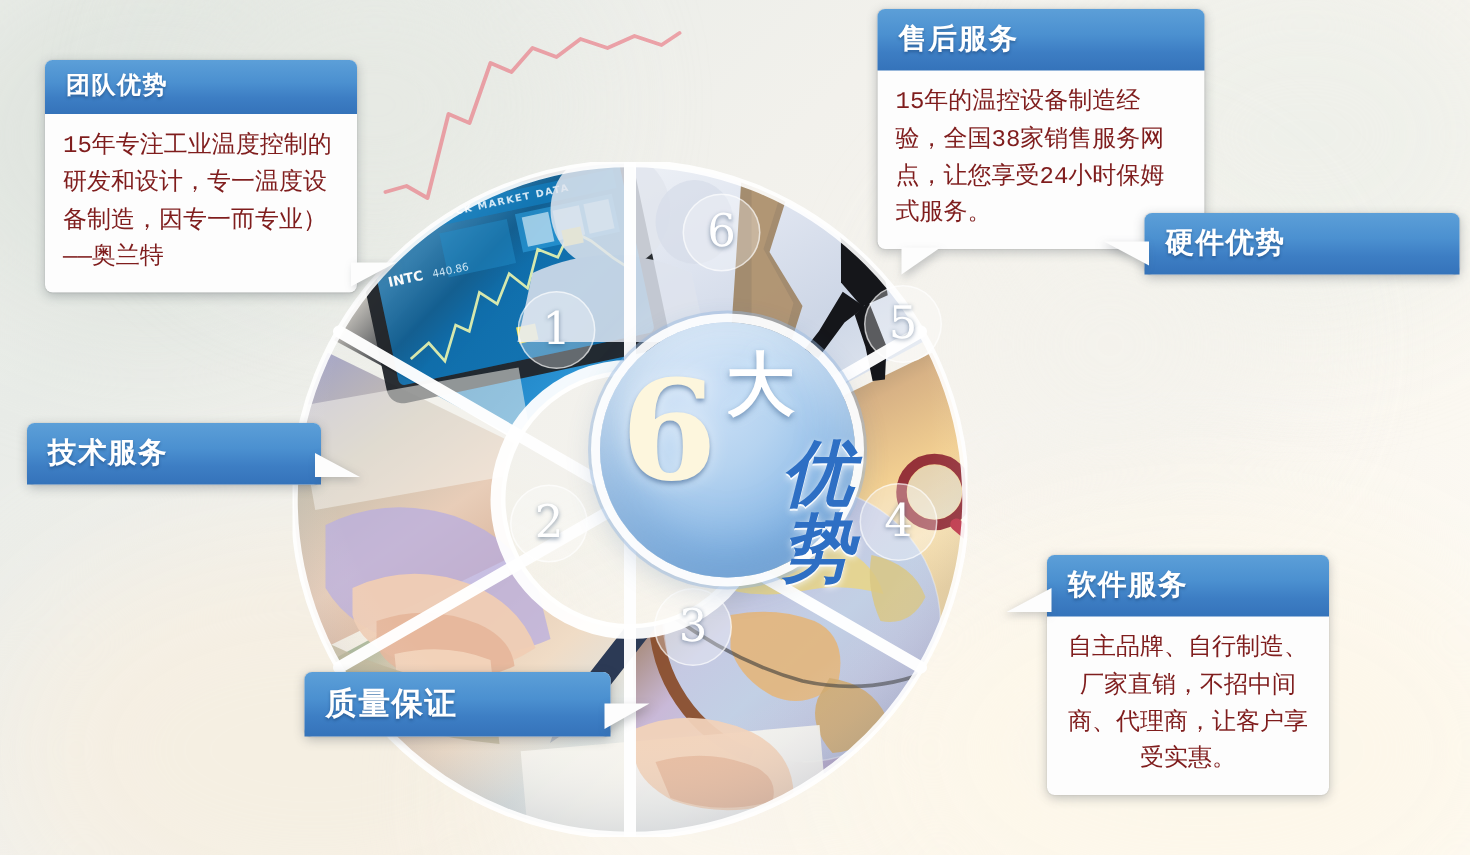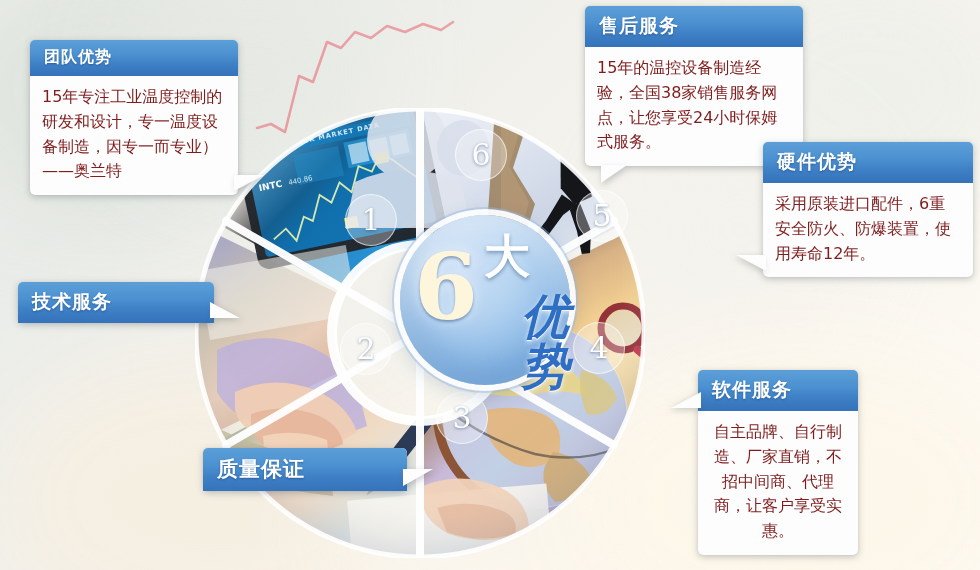--- a/index.html
+++ b/index.html
@@ -77,20 +77,21 @@
     text-shadow:0 1px 3px rgba(30,60,95,.5);
     z-index:38;
   }
 
   
   .card {
     position:absolute; z-index:60;
     background:#fdfdfd;
     border-radius:5px;
     box-shadow:0 2px 7px rgba(60,70,80,.30), 0 0 1px rgba(0,0,0,.18);
+    font-family:Liberation Mono, monospace;
   }
   .card-hd {
     background:linear-gradient(to bottom,#5c9fd8 0%,#4b90d0 42%,#3d7ec4 70%,#3573ba 100%);
     color:#fff;
     font-size:19px; font-weight:700;
     padding:7px 14px 8px 14px;
     border-radius:5px 5px 0 0;
     letter-spacing:1px;
     text-shadow:0 1px 2px rgba(20,55,100,.45);
     white-space:nowrap;
@@ -122,21 +123,21 @@
   }
 
   #card-hw    { left:763px; top:142px; width:210px; }
   #card-hw .tail {
     left:-27px; bottom:6px;
     border-top:16px solid #fdfdfd;
     border-left:30px solid transparent;
     filter:drop-shadow(-2px 2px 3px rgba(60,70,80,.26));
   }
 
-  #card-sw    { left:698px; top:370px; width:160px; }
+  #card-sw    { left:698px; top:370px; width:188px; }
   #card-sw .tail {
     left:-27px; top:22px;
     border-bottom:16px solid #fdfdfd;
     border-left:30px solid transparent;
     filter:drop-shadow(-2px 2px 3px rgba(60,70,80,.26));
   }
   #card-sw .card-bd { text-align:center; }
 
   #card-tech  { left:18px;  top:282px; width:196px; }
   #card-tech .tail {
@@ -368,21 +369,20 @@
 </div>
 
 <div class="card" id="card-after">
   <div class="card-hd">售后服务</div>
   <div class="card-bd">15年的温控设备制造经验，全国38家销售服务网点，让您享受24小时保姆式服务。</div>
   <span class="tail"></span>
 </div>
 
 <div class="card" id="card-hw">
   <div class="card-hd">硬件优势</div>
-  <div class="card-bd">采用原装进口配件，6重安全防火、防爆装置，使用寿命12年。</div>
   <span class="tail"></span>
 </div>
 
 <div class="card" id="card-sw">
   <div class="card-hd">软件服务</div>
   <div class="card-bd">自主品牌、自行制造、厂家直销，不招中间商、代理商，让客户享受实惠。</div>
   <span class="tail"></span>
 </div>
 
 <div class="card" id="card-tech">

